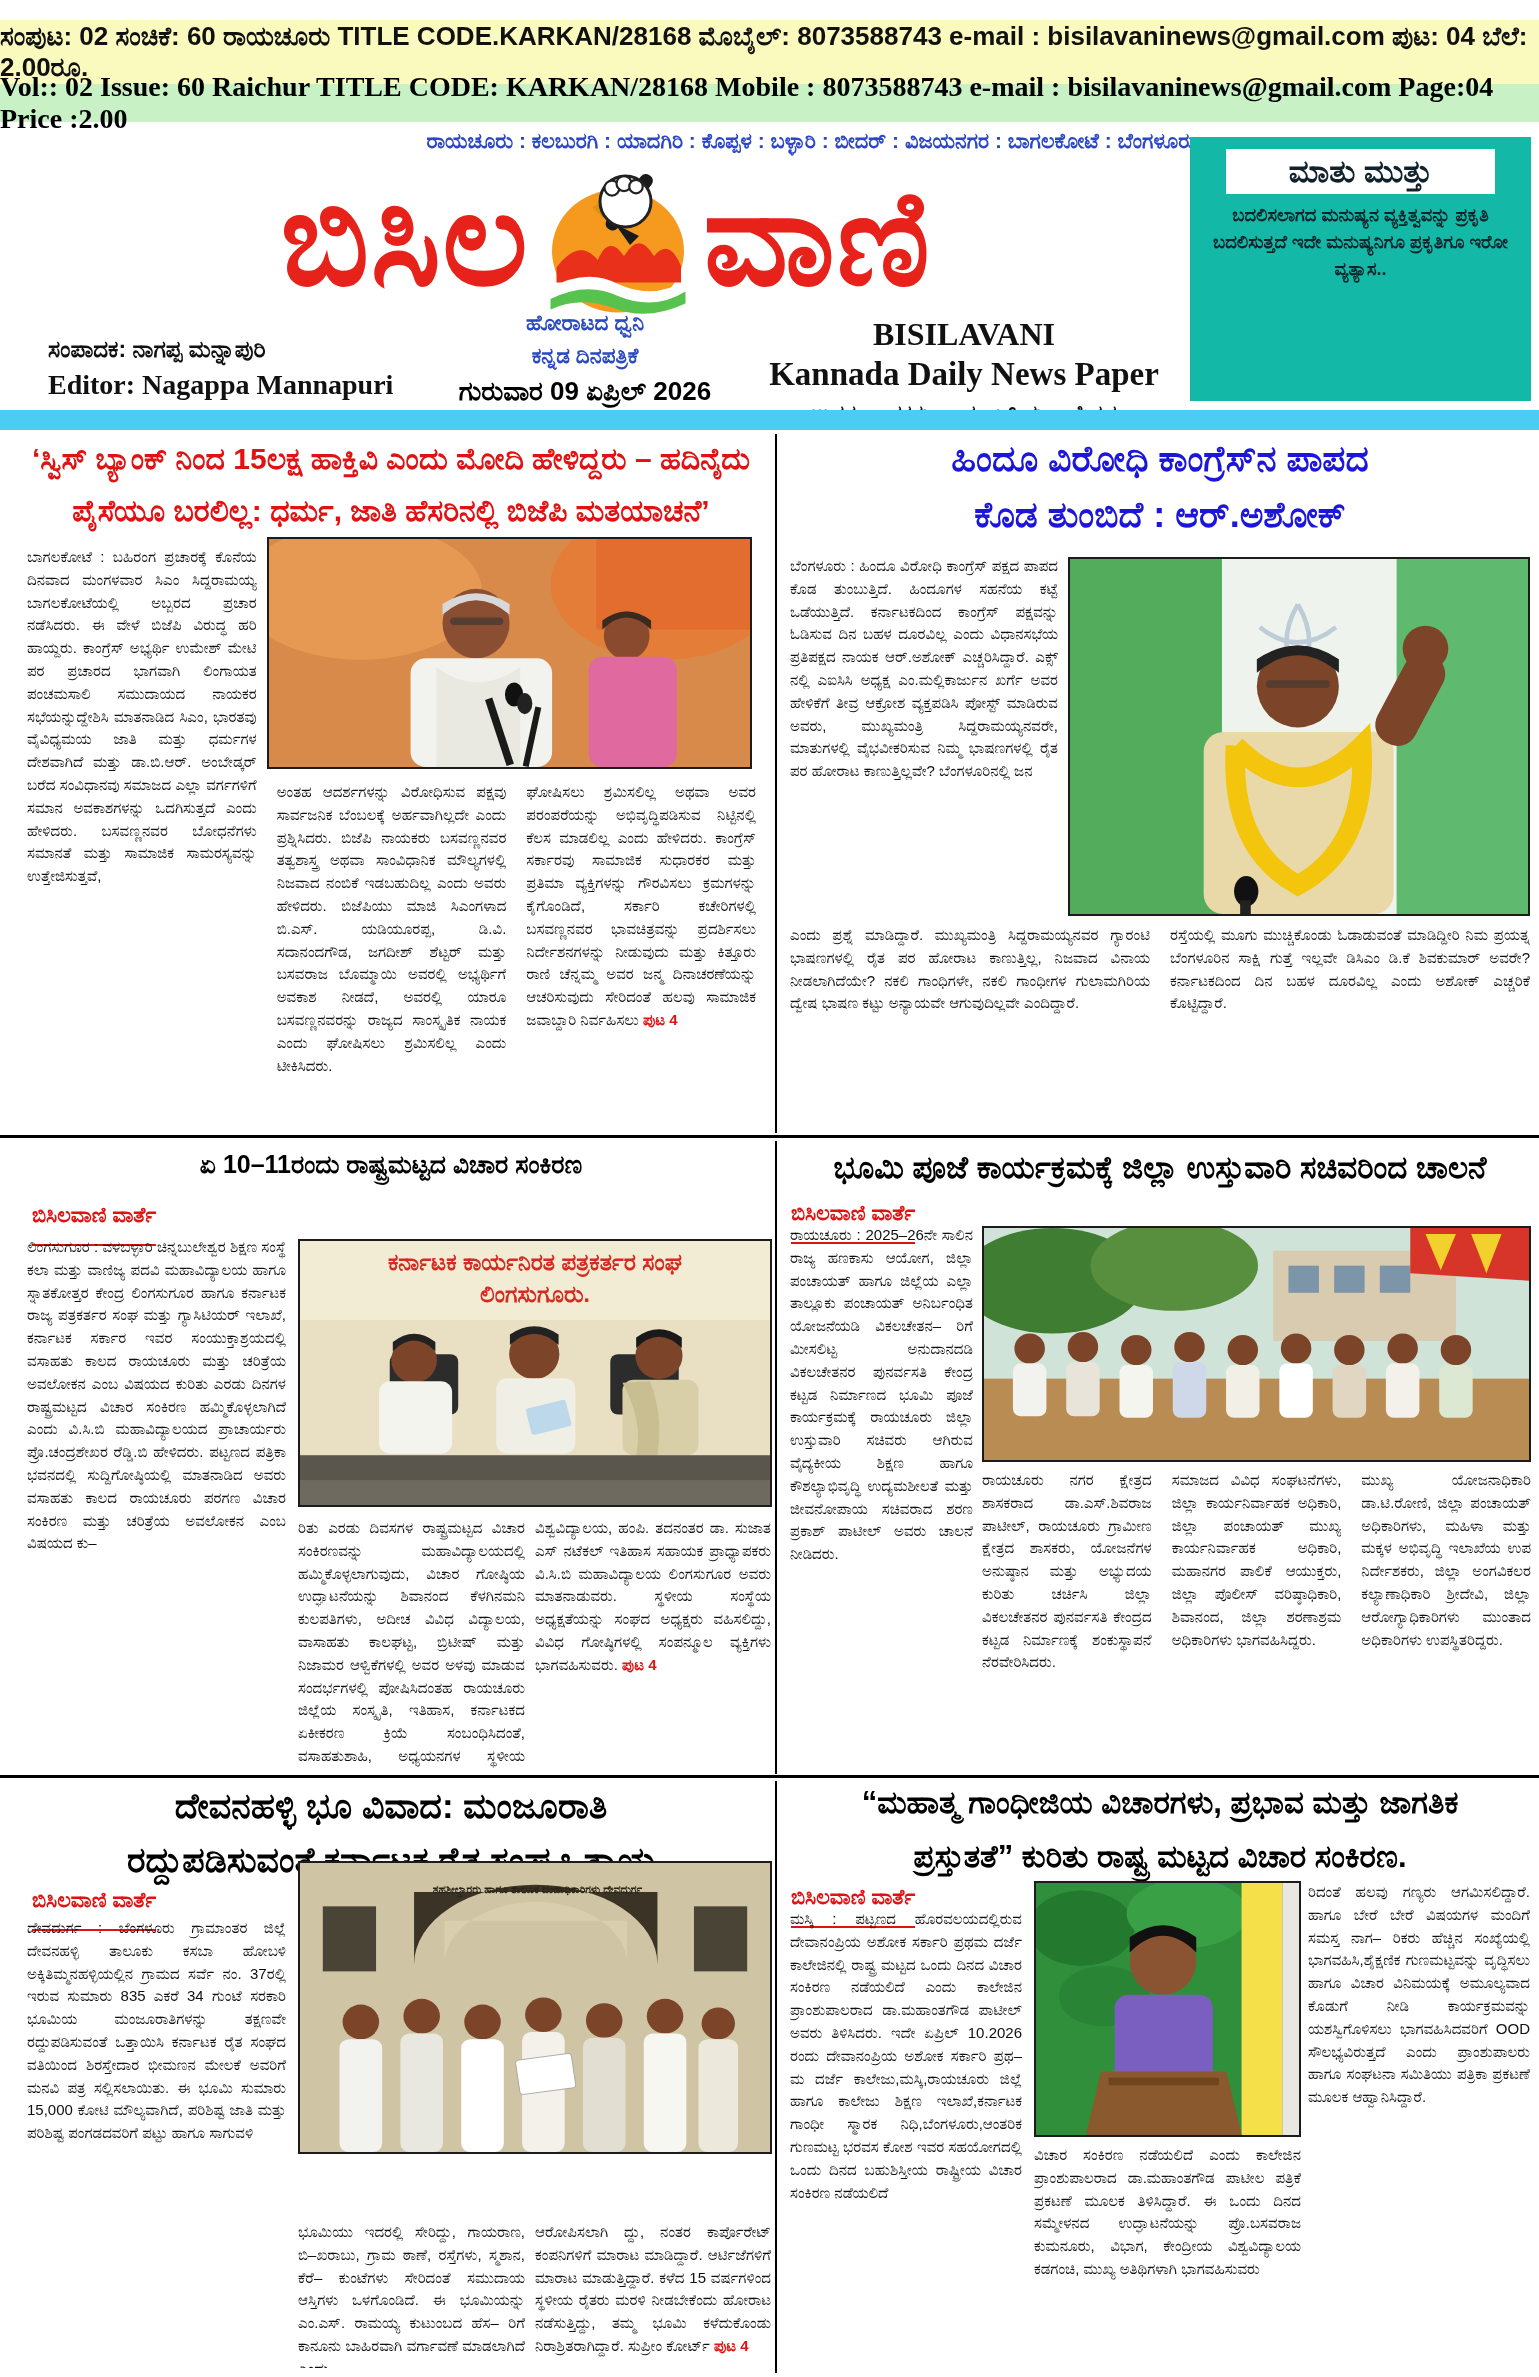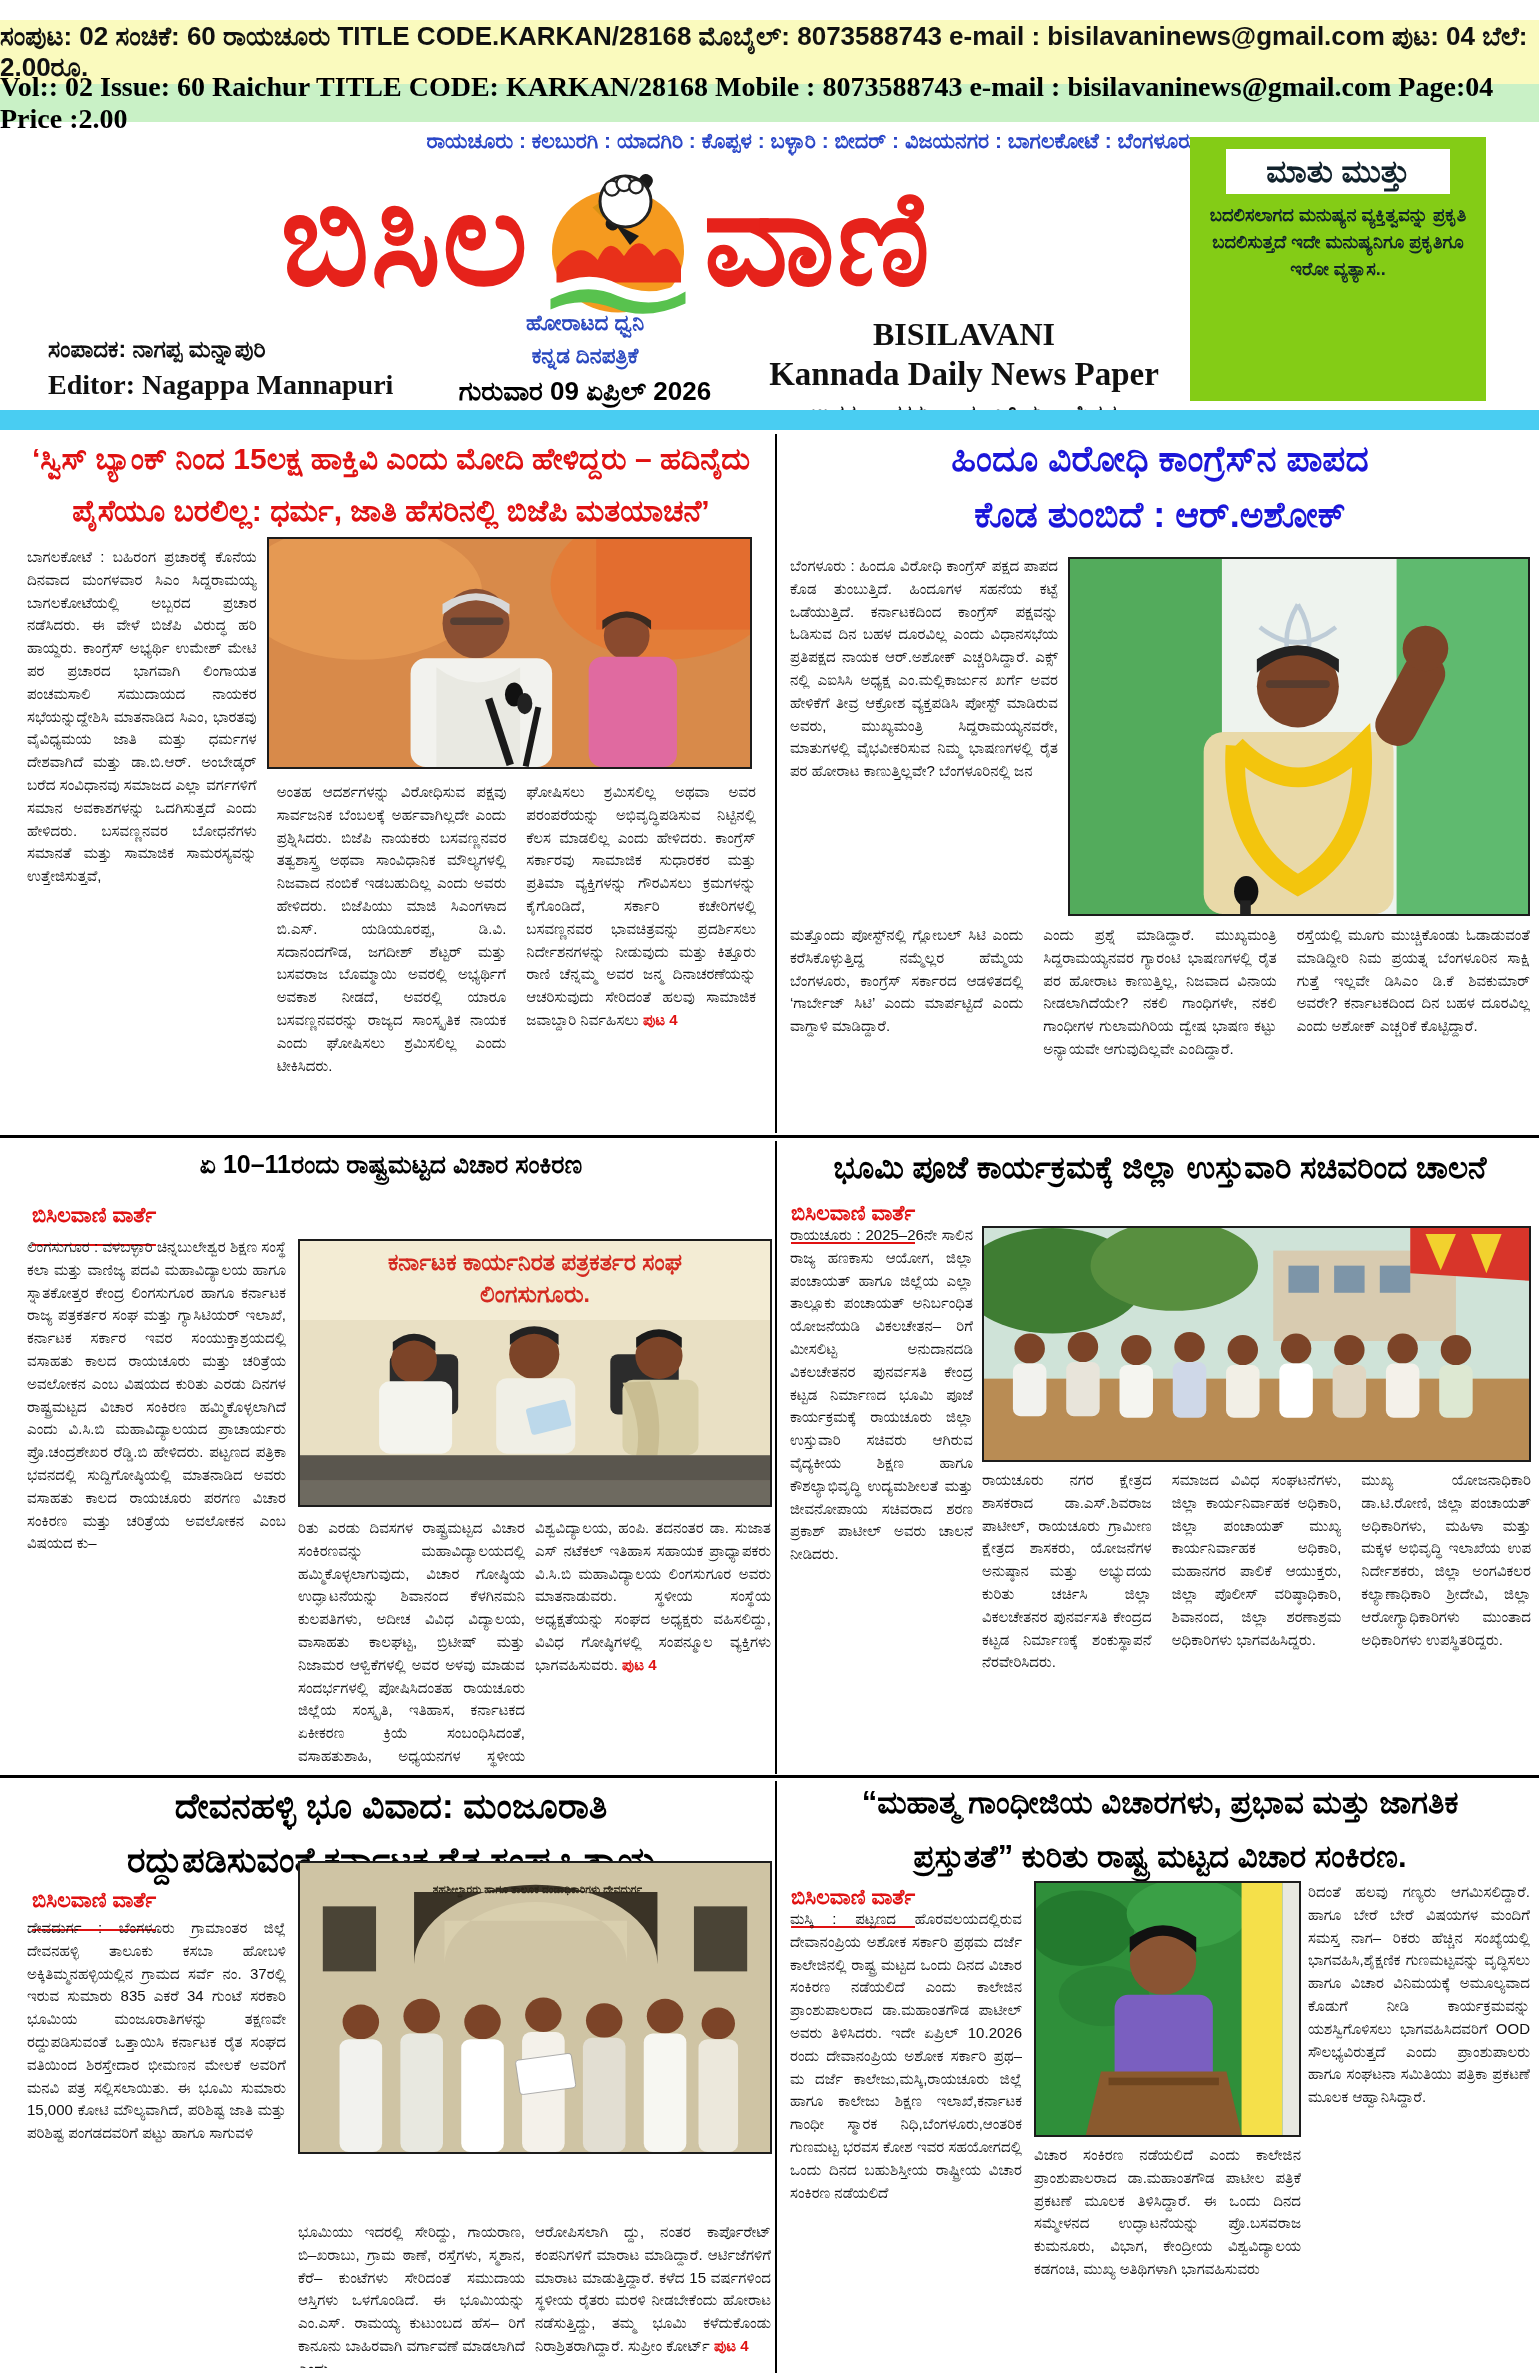--- a/index.html
+++ b/index.html
@@ -17,21 +17,21 @@
   .ed-block{top:336px;left:48px;width:360px;}
   .ed-kn{font-size:23px;font-weight:bold;}
   .ed-en{font-size:28px;font-weight:bold;font-family:"Liberation Serif",serif;margin-top:6.1px;}
   .tag-block{top:311px;left:420px;width:330px;text-align:center;}
   .tag1,.tag2{font-size:21.5px;font-weight:bold;color:#2b49c0;margin-bottom:7.7px;}
   .tag-date{font-size:26px;font-weight:bold;color:#000;margin-top:4.6px;}
   .eng-block{top:316px;left:755px;width:418px;text-align:center;}
   .eng1{font-size:32px;font-weight:bold;font-family:"Liberation Serif",serif;}
   .eng2{font-size:33px;font-weight:bold;font-family:"Liberation Serif",serif;margin-top:3.1px;}
   .eng3{font-size:22px;font-weight:bold;margin-top:7.7px;}
-  .quote-box{top:137px;left:1190px;width:296px;height:264px;background:#84cc16;padding:4.6px 7.7px;box-sizing:border-box;}
+  .quote-box{top:137px;left:1190px;width:341px;height:264px;background:#14b8a6;padding:4.6px 7.7px;box-sizing:border-box;}
   .quote-title{background:#ffffff;margin:7.7px 28px 4.6px 28px;padding:4.6px 0;text-align:center;
                font-size:31px;font-weight:bold;color:#12222c;}
   .quote-body{text-align:center;font-size:18px;font-weight:bold;line-height:1.5;color:#10222a;padding:3.1px 1.5px;}
   .cyanbar{top:410px;left:0;width:1540px;height:20px;background:#49cdf2;}
   .hrule{left:0;width:1540px;height:3.1px;background:#000;}
   .vrule{width:2.3px;background:#000;}
   .h-red{color:#e01212;font-weight:bold;font-size:30px;line-height:1.3;text-align:center;}
   .h-blue{color:#1b16d9;font-weight:bold;font-size:36px;line-height:1.25;text-align:center;}
   .h-blk{color:#000;font-weight:bold;line-height:1.25;text-align:center;}
   .byline{color:#e01212;font-weight:bold;font-size:21px;border-bottom:2.3px solid #e01212;display:inline-block;padding-bottom:17px;}
@@ -154,21 +154,20 @@
       <rect x="420" y="120" width="56" height="130" rx="26" transform="rotate(28 448 185)" fill="#7c4428"></rect>
       <circle cx="468" cy="118" r="30" fill="#7c4428"></circle>
       <ellipse cx="232" cy="438" rx="16" ry="20" fill="#111"></ellipse>
       <rect x="224" y="450" width="14" height="18" fill="#222"></rect>
     </svg>
   </div>
 
   <div class="abs col" style="left:790px;top:555px;width:268px;height:365px;">ಬೆಂಗಳೂರು : ಹಿಂದೂ ವಿರೋಧಿ ಕಾಂಗ್ರೆಸ್ ಪಕ್ಷದ ಪಾಪದ ಕೊಡ ತುಂಬುತ್ತಿದೆ. ಹಿಂದೂಗಳ ಸಹನೆಯ ಕಟ್ಟೆ ಒಡೆಯುತ್ತಿದೆ. ಕರ್ನಾಟಕದಿಂದ ಕಾಂಗ್ರೆಸ್ ಪಕ್ಷವನ್ನು ಓಡಿಸುವ ದಿನ ಬಹಳ ದೂರವಿಲ್ಲ ಎಂದು ವಿಧಾನಸಭೆಯ ಪ್ರತಿಪಕ್ಷದ ನಾಯಕ ಆರ್.ಅಶೋಕ್ ಎಚ್ಚರಿಸಿದ್ದಾರೆ. ಎಕ್ಸ್ ನಲ್ಲಿ ಎಐಸಿಸಿ ಅಧ್ಯಕ್ಷ ಎಂ.ಮಲ್ಲಿಕಾರ್ಜುನ ಖರ್ಗೆ ಅವರ ಹೇಳಿಕೆಗೆ ತೀವ್ರ ಆಕ್ರೋಶ ವ್ಯಕ್ತಪಡಿಸಿ ಪೋಸ್ಟ್ ಮಾಡಿರುವ ಅವರು, ಮುಖ್ಯಮಂತ್ರಿ ಸಿದ್ದರಾಮಯ್ಯನವರೇ, ಮಾತುಗಳಲ್ಲಿ ವೈಭವೀಕರಿಸುವ ನಿಮ್ಮ ಭಾಷಣಗಳಲ್ಲಿ ರೈತ ಪರ ಹೋರಾಟ ಕಾಣುತ್ತಿಲ್ಲವೇ? ಬೆಂಗಳೂರಿನಲ್ಲಿ ಜನ</div>
 
   <div class="abs flexrow" style="left:790px;top:924px;width:740px;height:206px;">
-    <div class="col">ಮತ್ತೊಂದು ಪೋಸ್ಟ್‌ನಲ್ಲಿ ಗ್ಲೋಬಲ್ ಸಿಟಿ ಎಂದು ಕರೆಸಿಕೊಳ್ಳುತ್ತಿದ್ದ ನಮ್ಮೆಲ್ಲರ ಹೆಮ್ಮೆಯ ಬೆಂಗಳೂರು, ಕಾಂಗ್ರೆಸ್ ಸರ್ಕಾರದ ಆಡಳಿತದಲ್ಲಿ ‘ಗಾರ್ಬೇಜ್ ಸಿಟಿ’ ಎಂದು ಮಾರ್ಪಟ್ಟಿದೆ ಎಂದು ವಾಗ್ದಾಳಿ ಮಾಡಿದ್ದಾರೆ.</div>
     <div class="col">ಎಂದು ಪ್ರಶ್ನೆ ಮಾಡಿದ್ದಾರೆ. ಮುಖ್ಯಮಂತ್ರಿ ಸಿದ್ದರಾಮಯ್ಯನವರ ಗ್ಯಾರಂಟಿ ಭಾಷಣಗಳಲ್ಲಿ ರೈತ ಪರ ಹೋರಾಟ ಕಾಣುತ್ತಿಲ್ಲ, ನಿಜವಾದ ವಿನಾಯ ನೀಡಲಾಗಿದೆಯೇ? ನಕಲಿ ಗಾಂಧಿಗಳೇ, ನಕಲಿ ಗಾಂಧೀಗಳ ಗುಲಾಮಗಿರಿಯ ದ್ವೇಷ ಭಾಷಣ ಕಟ್ಟು ಅನ್ಯಾಯವೇ ಆಗುವುದಿಲ್ಲವೇ ಎಂದಿದ್ದಾರೆ.</div>
     <div class="col">ರಸ್ತೆಯಲ್ಲಿ ಮೂಗು ಮುಚ್ಚಿಕೊಂಡು ಓಡಾಡುವಂತೆ ಮಾಡಿದ್ದೀರಿ ನಿಮ ಪ್ರಯತ್ನ ಬೆಂಗಳೂರಿನ ಸಾಕ್ಷಿ ಗುತ್ತೆ ಇಲ್ಲವೇ ಡಿಸಿಎಂ ಡಿ.ಕೆ ಶಿವಕುಮಾರ್ ಅವರೇ? ಕರ್ನಾಟಕದಿಂದ ದಿನ ಬಹಳ ದೂರವಿಲ್ಲ ಎಂದು ಅಶೋಕ್ ಎಚ್ಚರಿಕೆ ಕೊಟ್ಟಿದ್ದಾರೆ.</div>
   </div>
 
   <div class="abs hrule" style="top:1135px;"></div>
 
   <div class="abs vrule" style="left:775px;top:1141px;height:633px;"></div>
 
   <div class="abs h-blk" style="left:23px;top:1149px;width:736px;font-size:25px;">ಏ 10–11ರಂದು ರಾಷ್ಟ್ರಮಟ್ಟದ ವಿಚಾರ ಸಂಕಿರಣ</div>
   <div class="abs" style="left:32px;top:1203px;">

